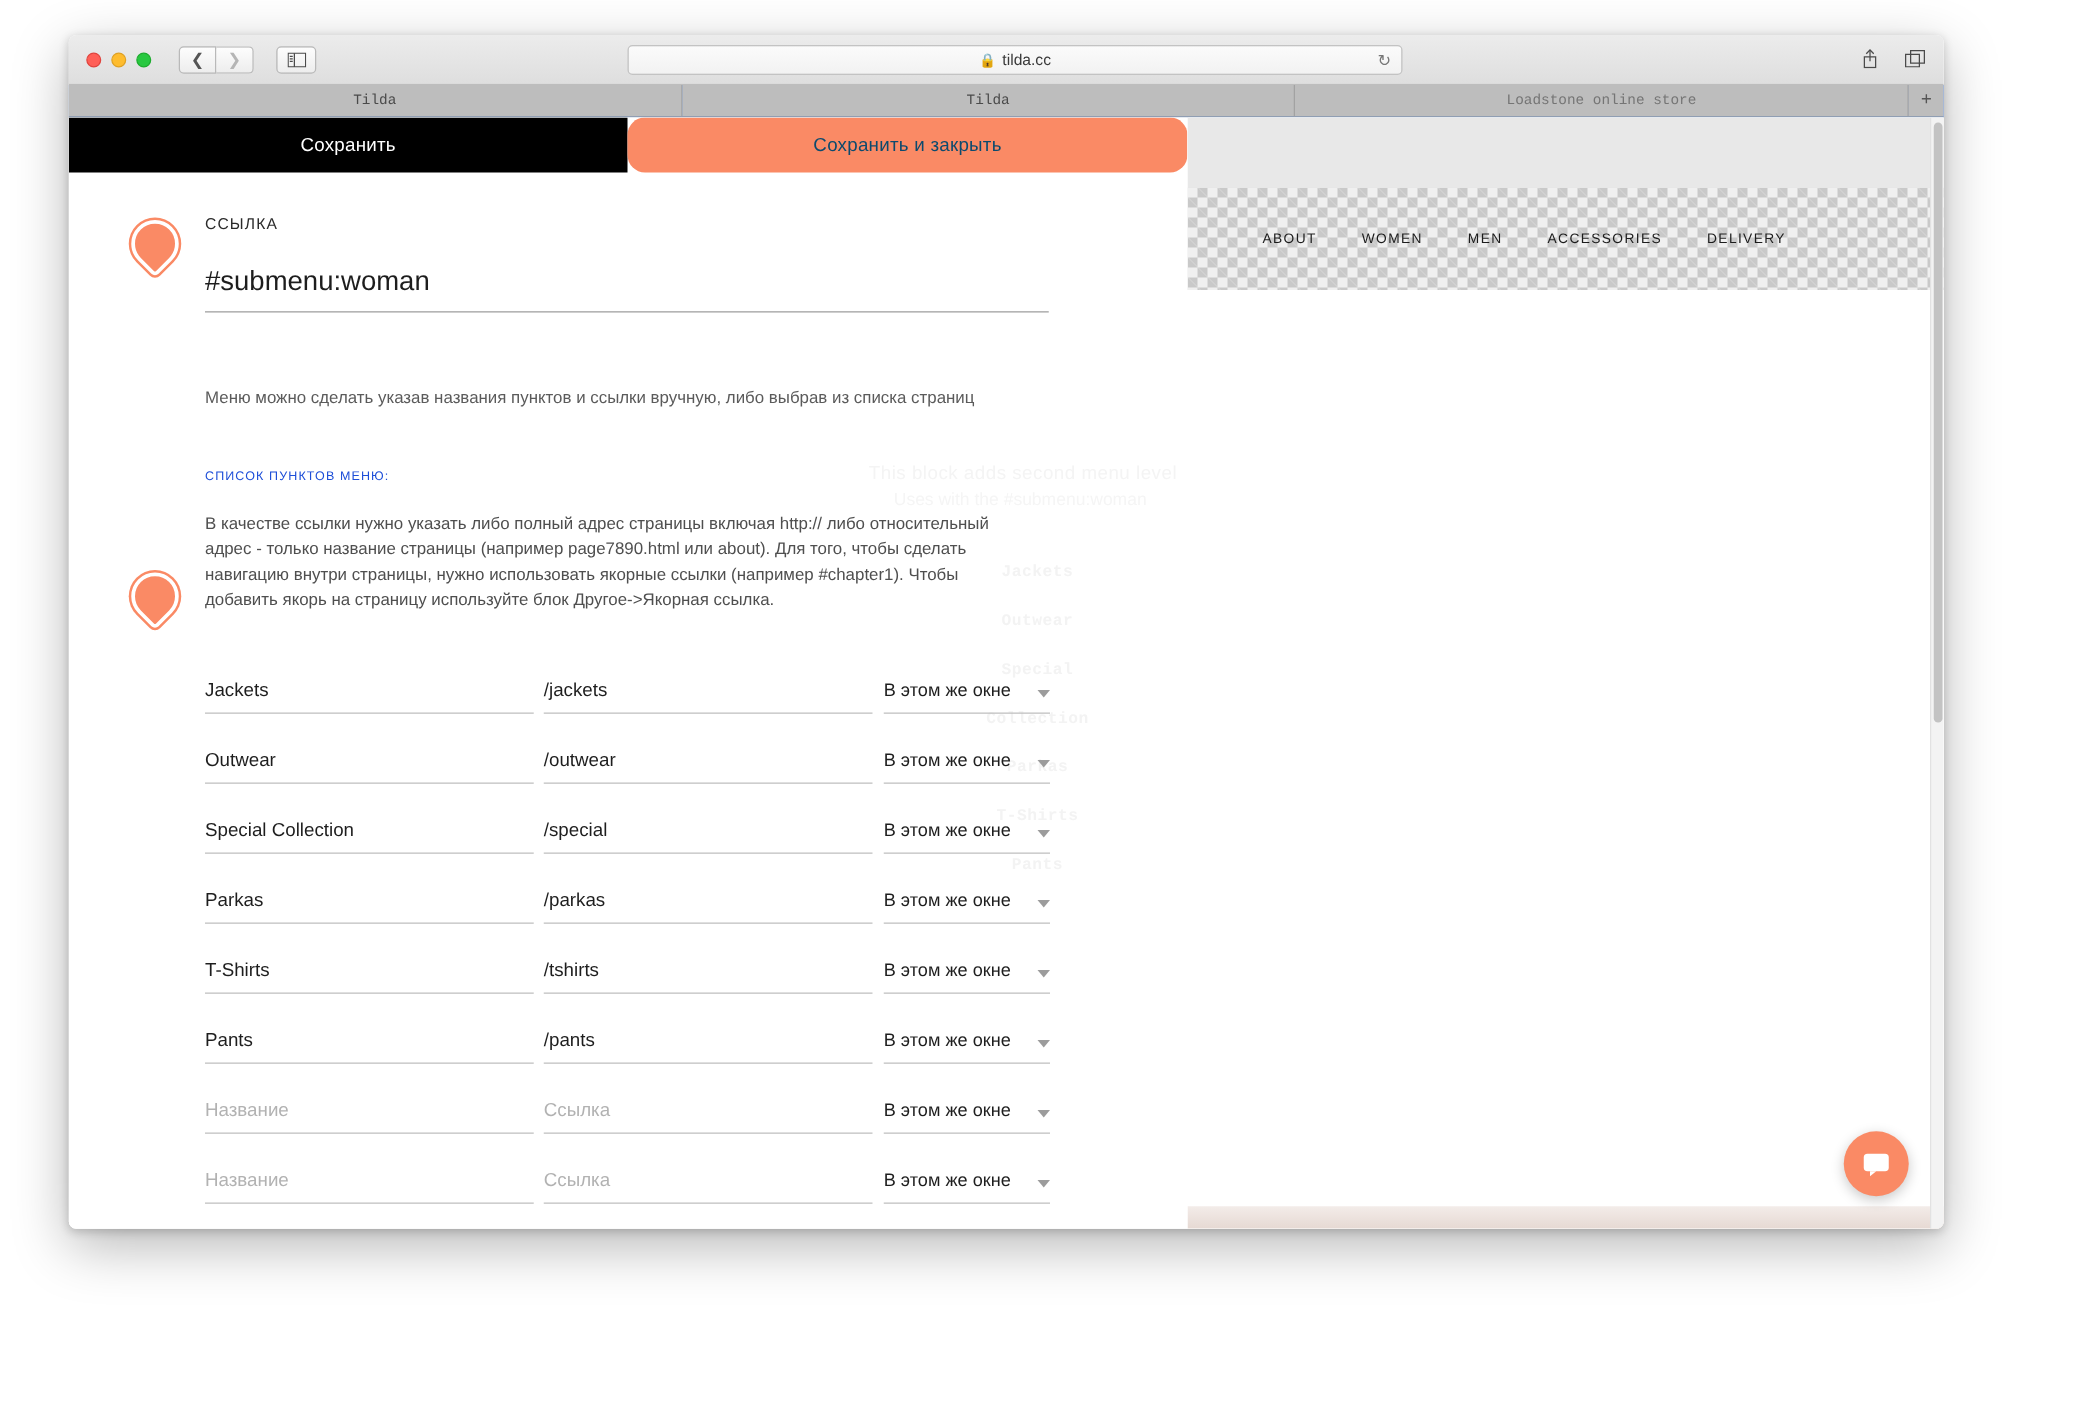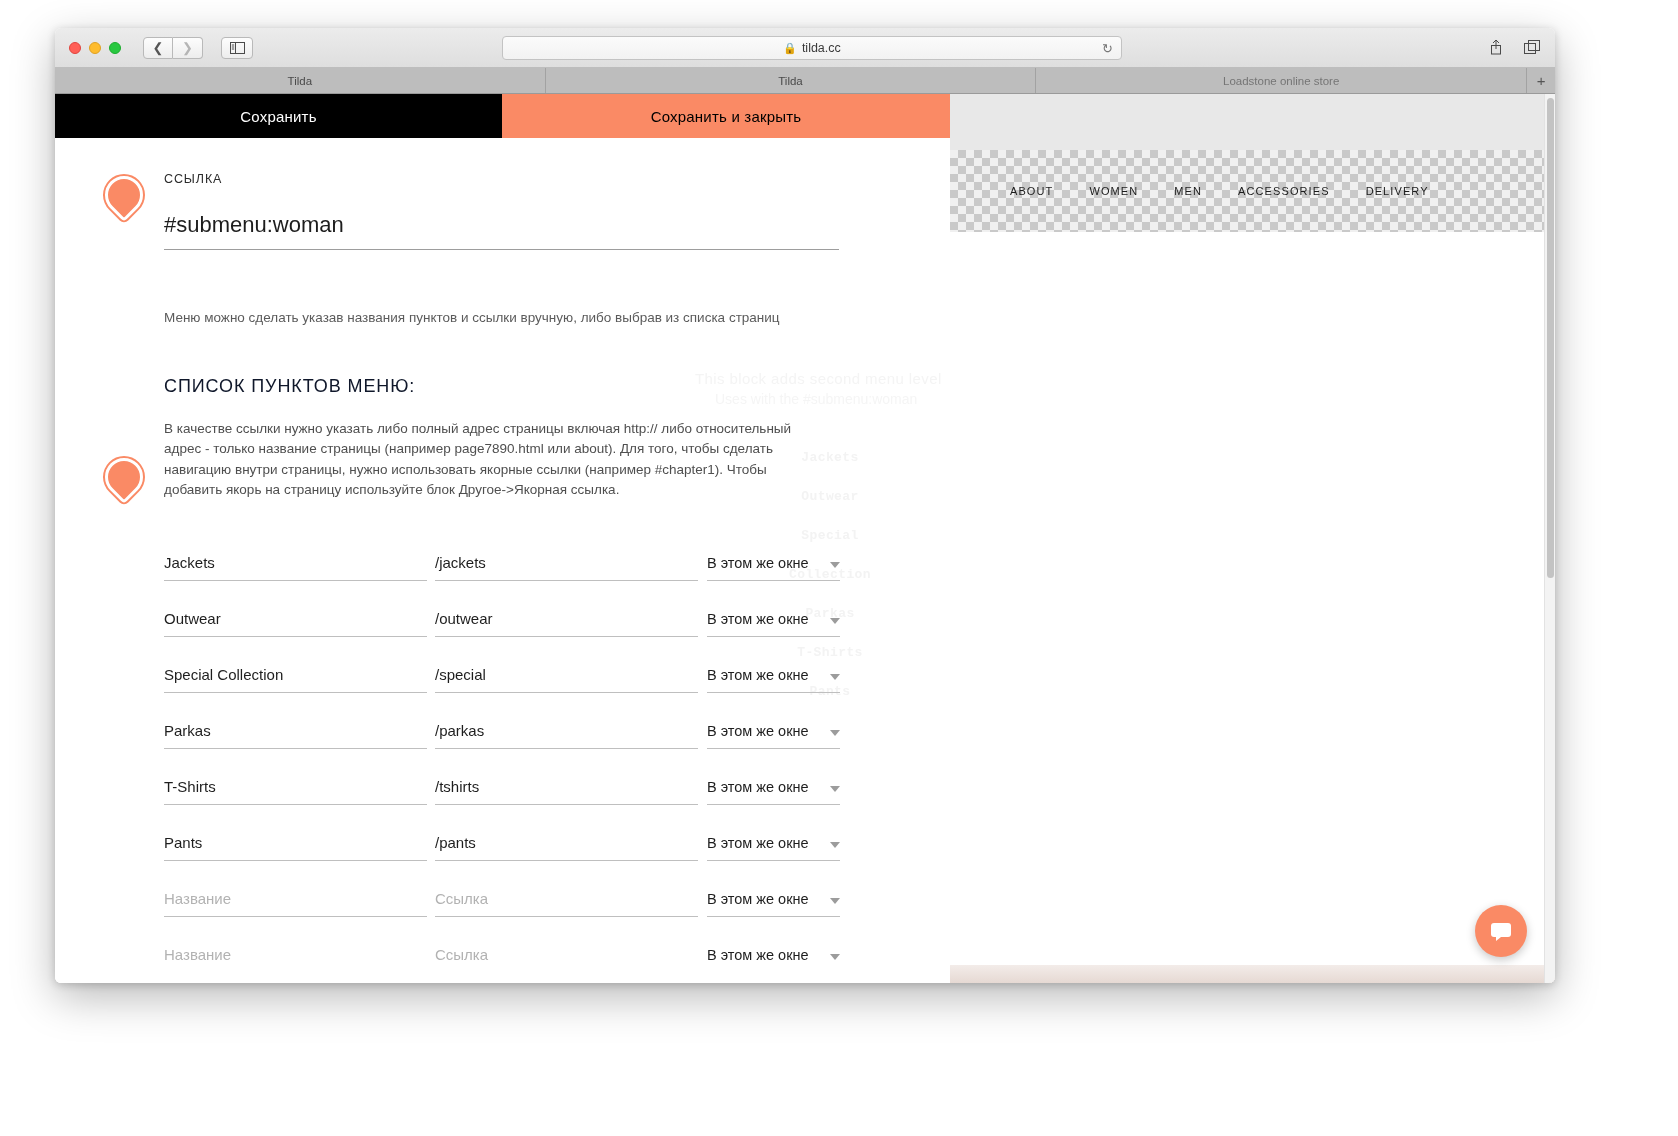--- a/index.html
+++ b/index.html
@@ -80,20 +80,21 @@
 
   .tb-right { position: absolute; right: 12px; top: 8px; display: flex; gap: 14px; }
   .tb-ico { width: 22px; height: 22px; display:flex; align-items:center; justify-content:center; color:#555; }
 
   
   .tabstrip {
     display: flex;
     height: 26px;
     background: #3b82f6;
     border-bottom: 1px solid #9a9a9a;
+    font-family: Liberation Mono, monospace;
   }
   .tab {
     flex: 1;
     display: flex; align-items: center; justify-content: center;
     font-size: 11.5px; color: #4a4a4a;
     background: #bdbdbd;
     border-right: 1px solid #a2a2a2;
     overflow: hidden; white-space: nowrap;
   }
   .tab.active { background: #e4e4e4; color: #303030; }
@@ -123,23 +124,23 @@
   .btn-save {
     flex: 0 0 447px;
     background: #000000;
     color: #ffffff;
     display: flex; align-items: center; justify-content: center;
     font-size: 15px; letter-spacing: .2px;
   }
   .btn-save-close {
     flex: 1;
     background: #fa8a65;
-    color: #000000;
-    display: flex; align-items: center; justify-content: center;
-    font-size: 15px; letter-spacing: .2px;
+    color: #0c4a6e;
+    display: flex; align-items: center; justify-content: center;
+    font-size: 15px; letter-spacing: .2px; border-radius: 14px;
   }
 
   .editor-body {
     position: relative;
     padding: 34px 0 0 0;
     height: calc(100% - 56px);
     overflow: hidden;
   }
 
   
@@ -186,23 +187,23 @@
 
   .desc {
     margin: 58px 0 0 109px;
     width: 680px;
     font-size: 13.5px;
     color: #5b5b5b;
     line-height: 1.45;
   }
   .section-title {
     margin: 48px 0 4px 109px;
-    font-size: 18px;
+    font-size: 10px;
     letter-spacing: .9px;
-    color: #0f172a;
+    color: #1d4ed8;
   }
   .desc2 {
     margin: 22px 0 0 109px;
     width: 660px;
     font-size: 13.5px;
     color: #4f4f4f;
     line-height: 1.52;
   }
 
   

